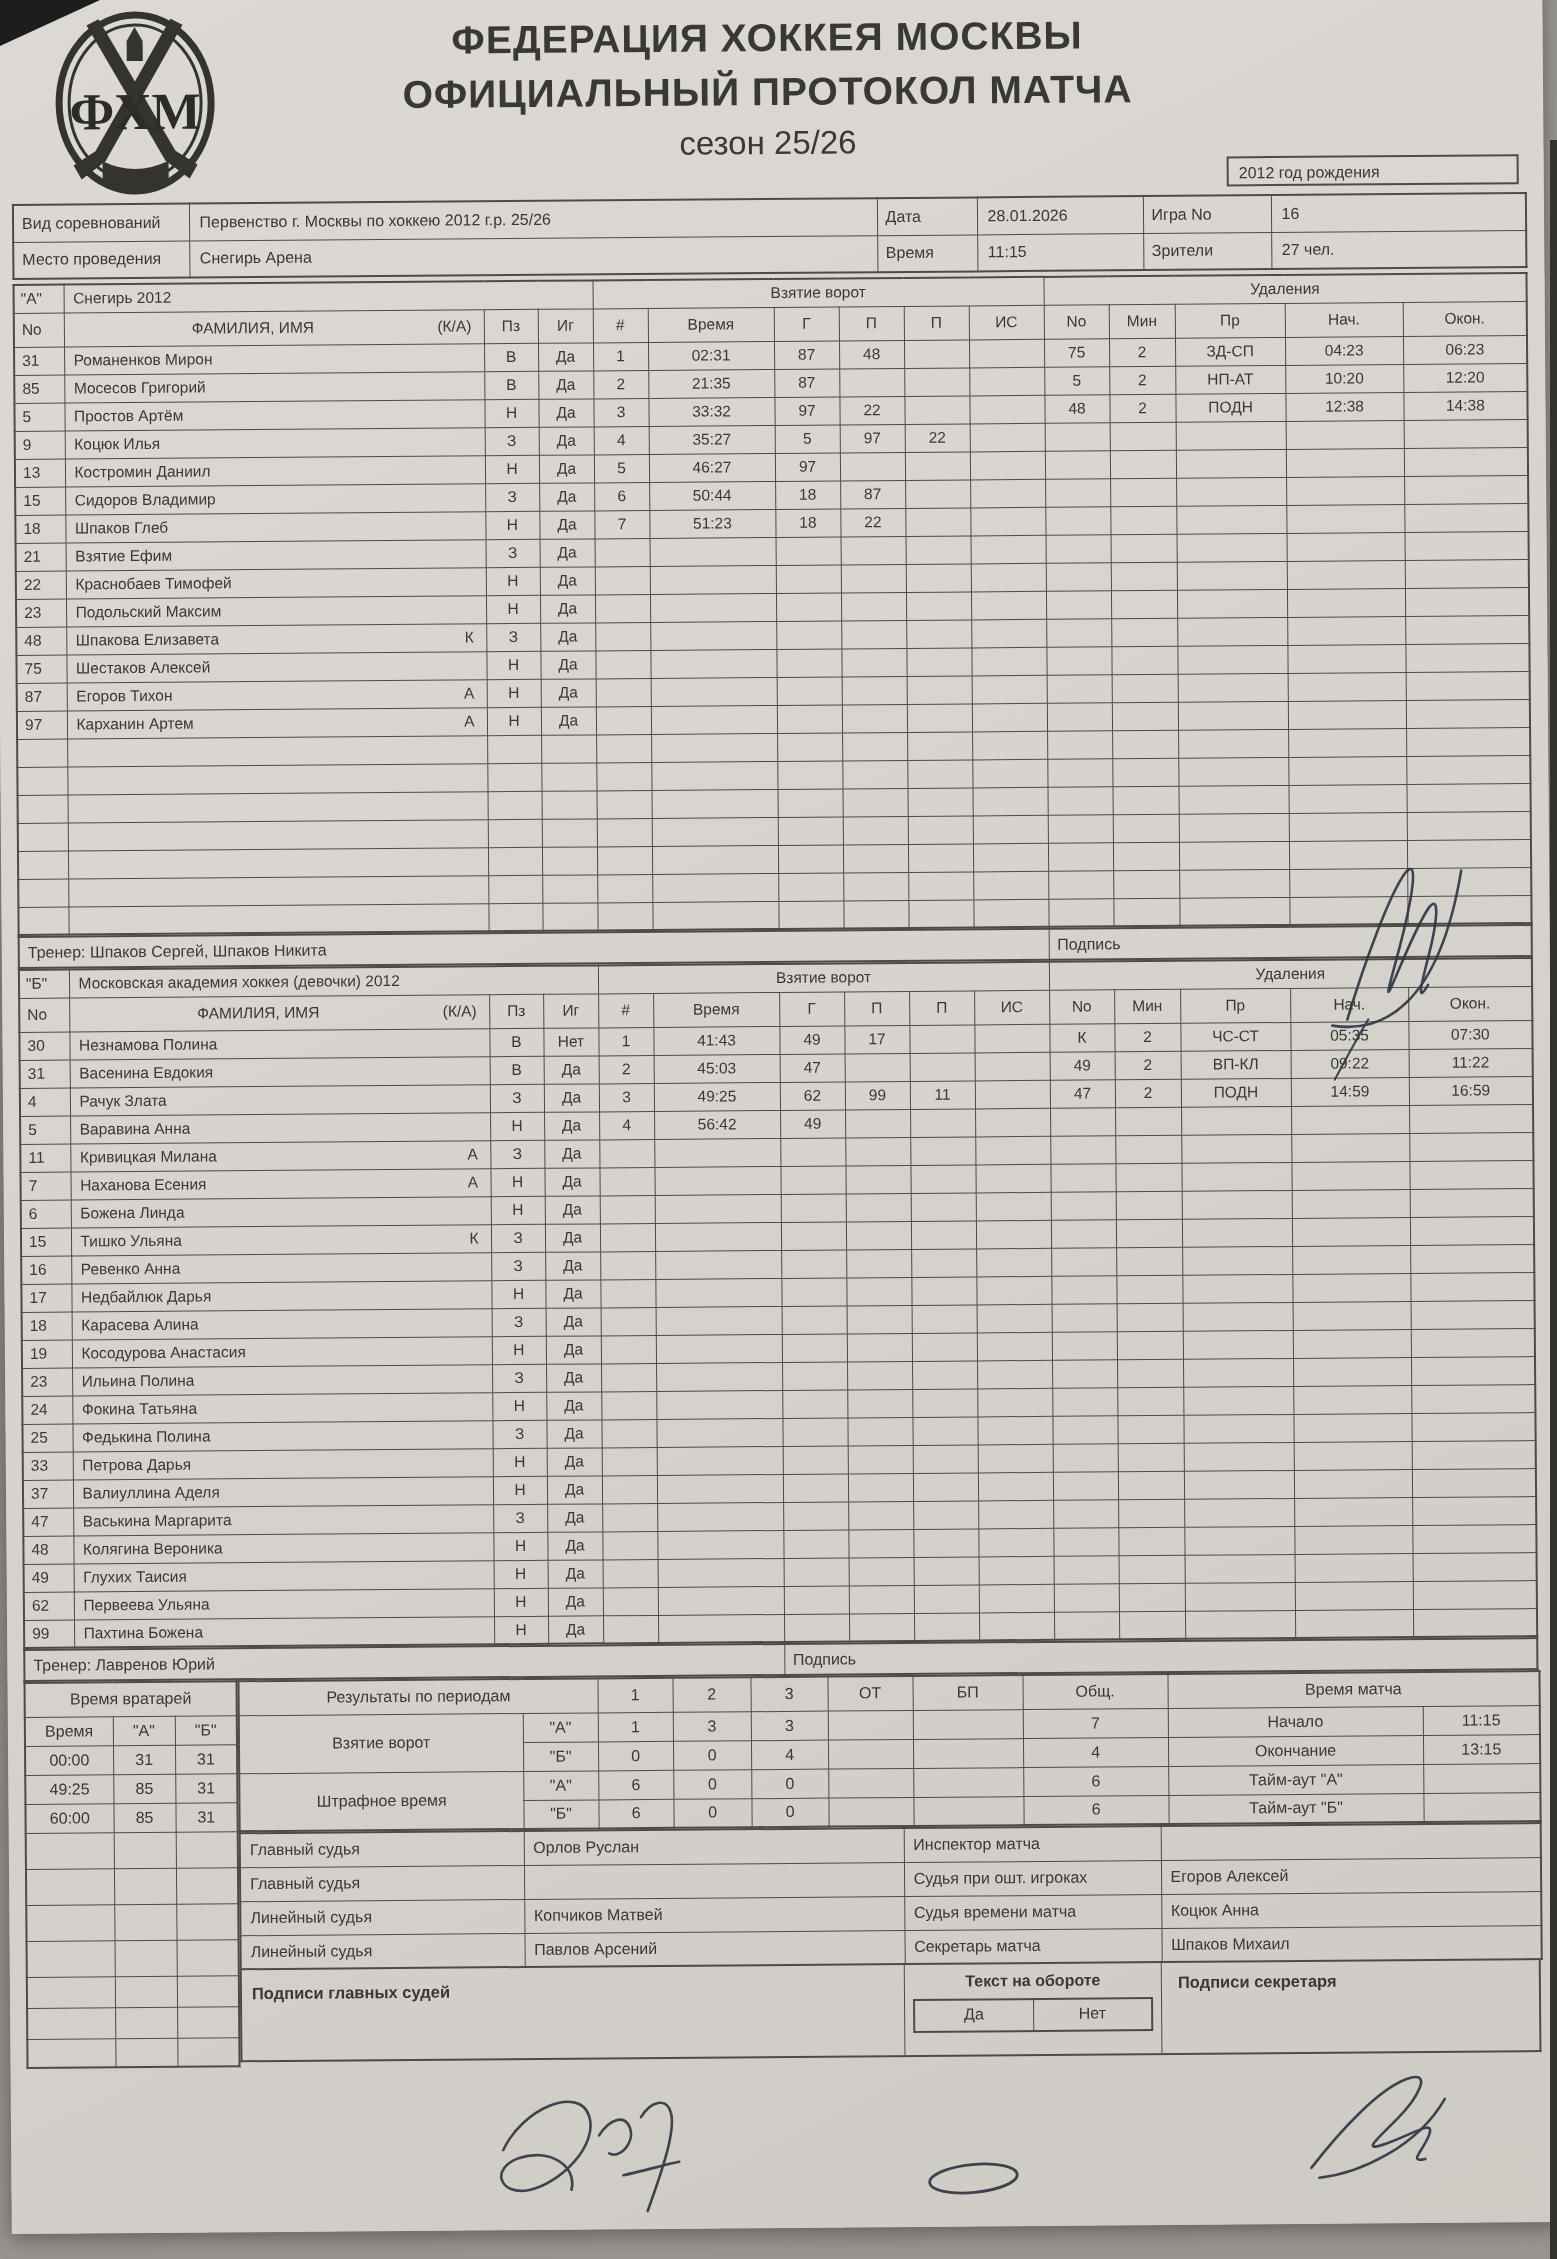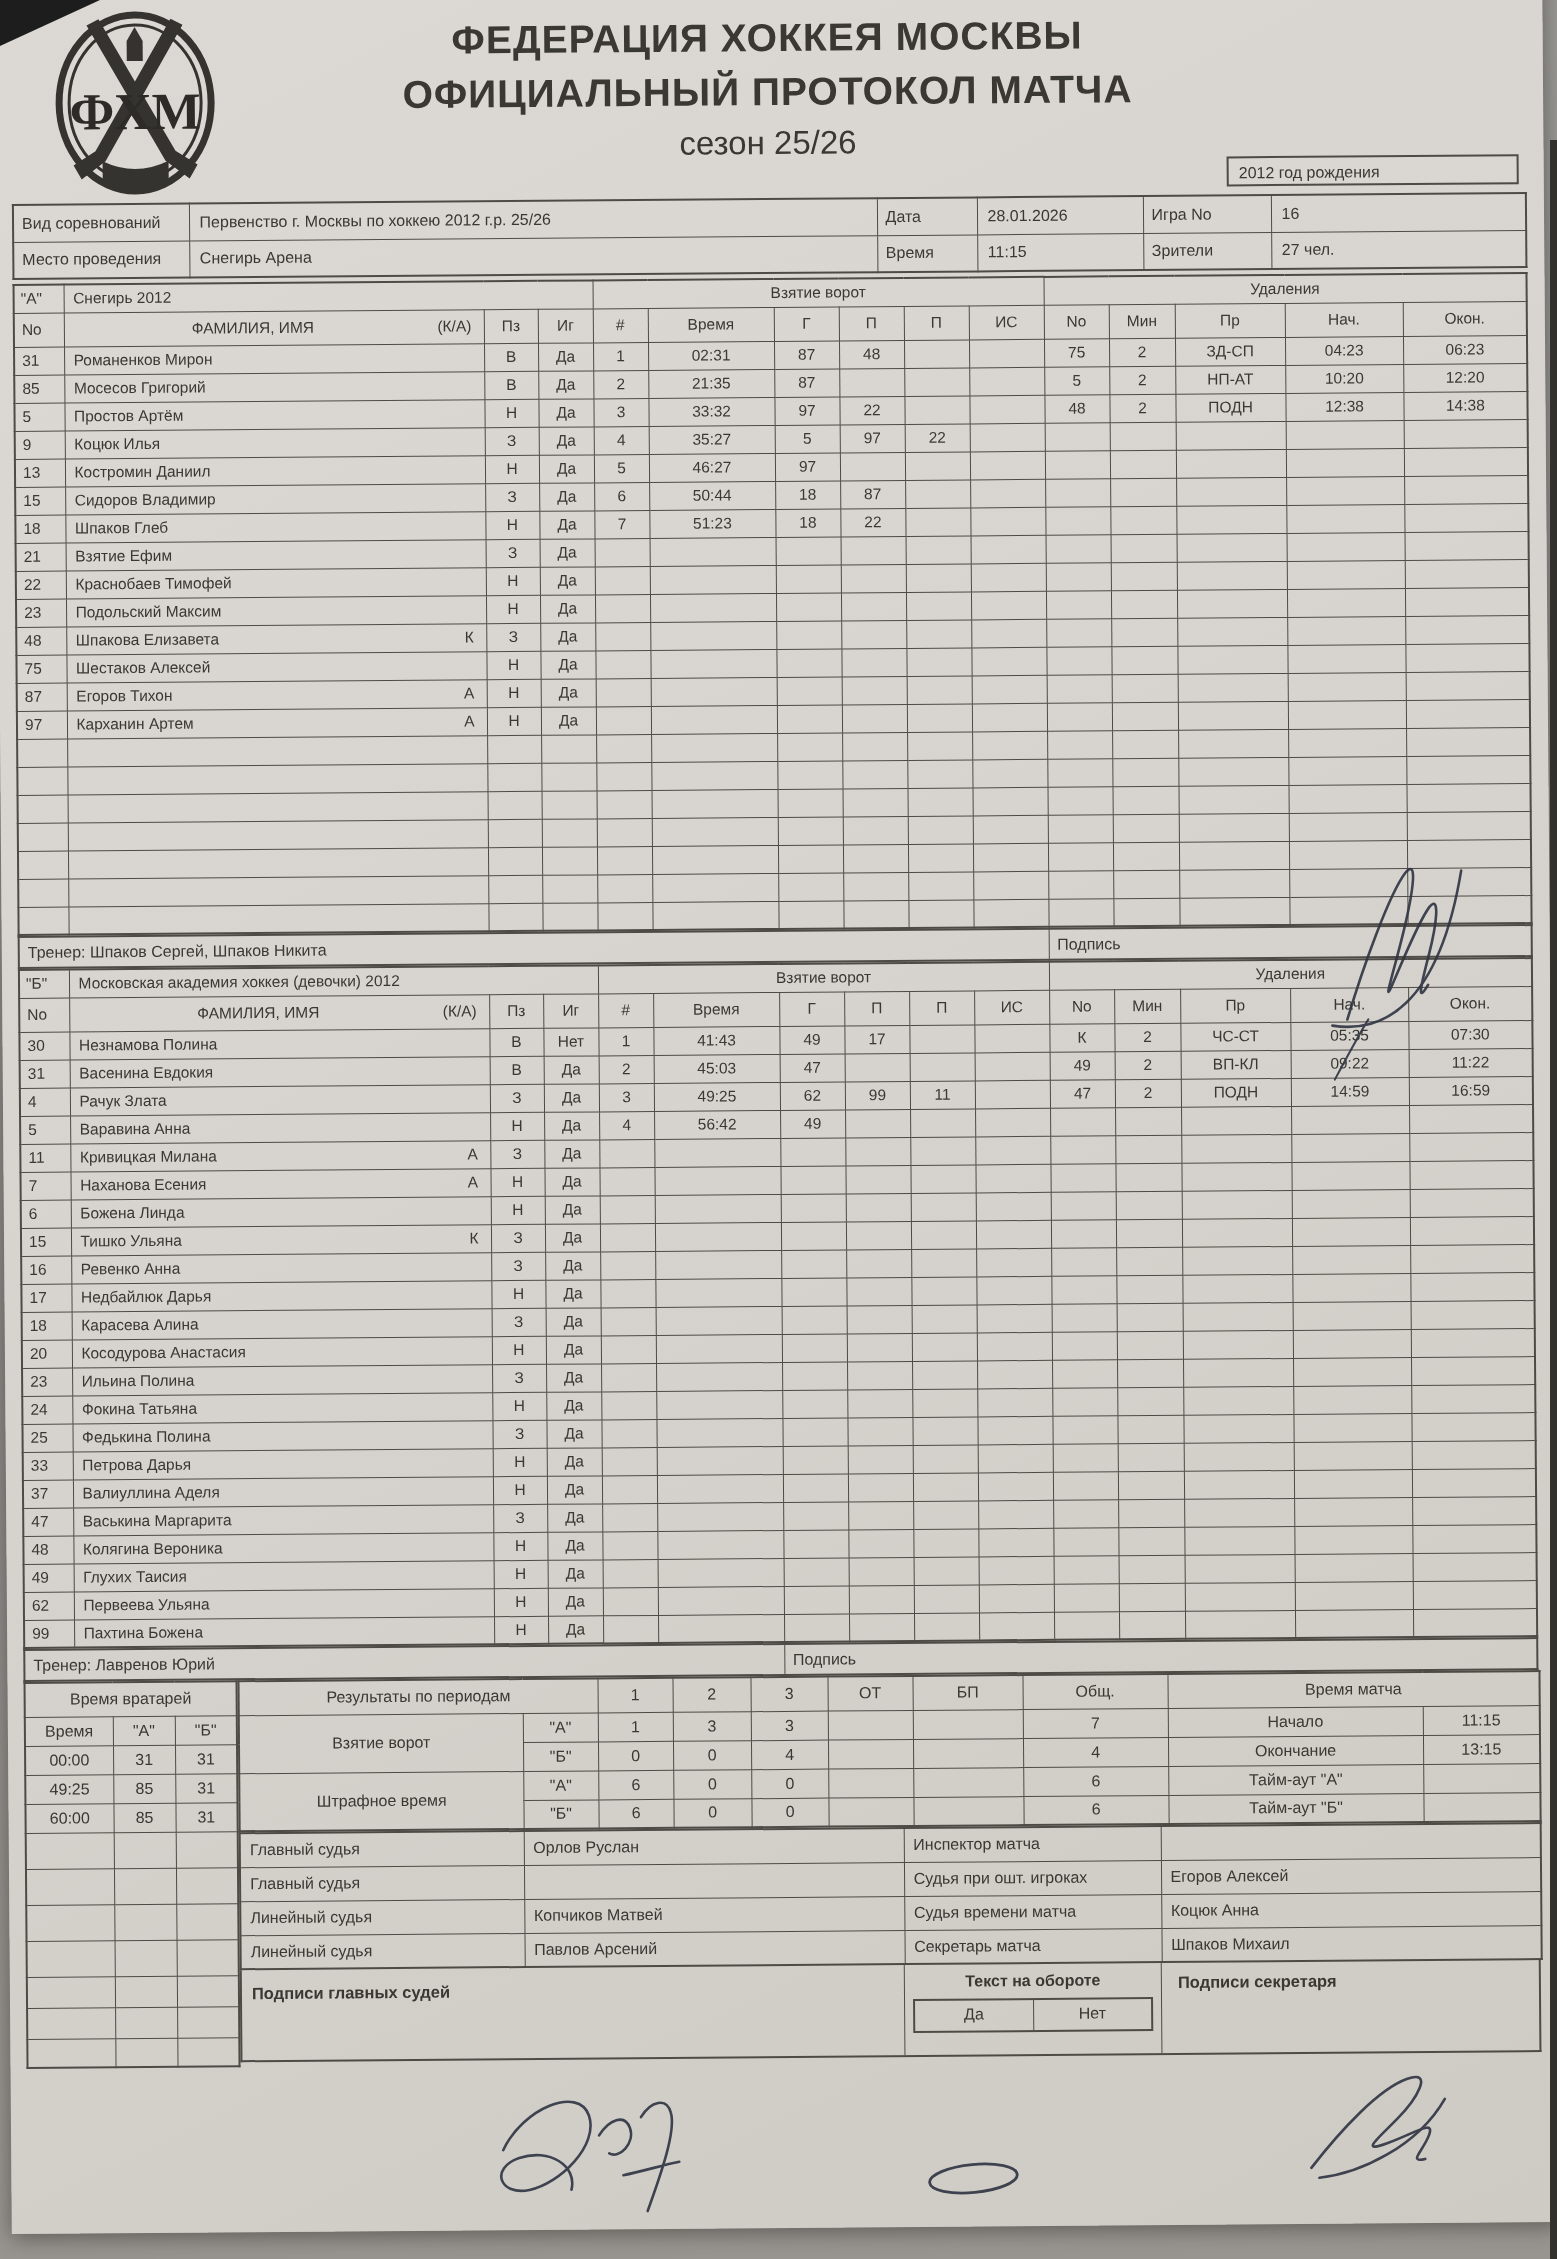--- a/index.html
+++ b/index.html
@@ -774,21 +774,21 @@
               <td></td>
               <td></td>
               <td></td>
               <td></td>
               <td></td>
               <td></td>
               <td></td>
               <td></td>
             </tr>
             <tr>
-              <td class="c-no">20</td>
+              <td class="c-no">19</td>
               <td class="c-name"><span class="nm">Косодурова Анастасия</span><span class="ka"></span></td>
               <td>Н</td>
               <td>Да</td>
               <td></td>
               <td></td>
               <td></td>
               <td></td>
               <td></td>
               <td></td>
               <td></td>

